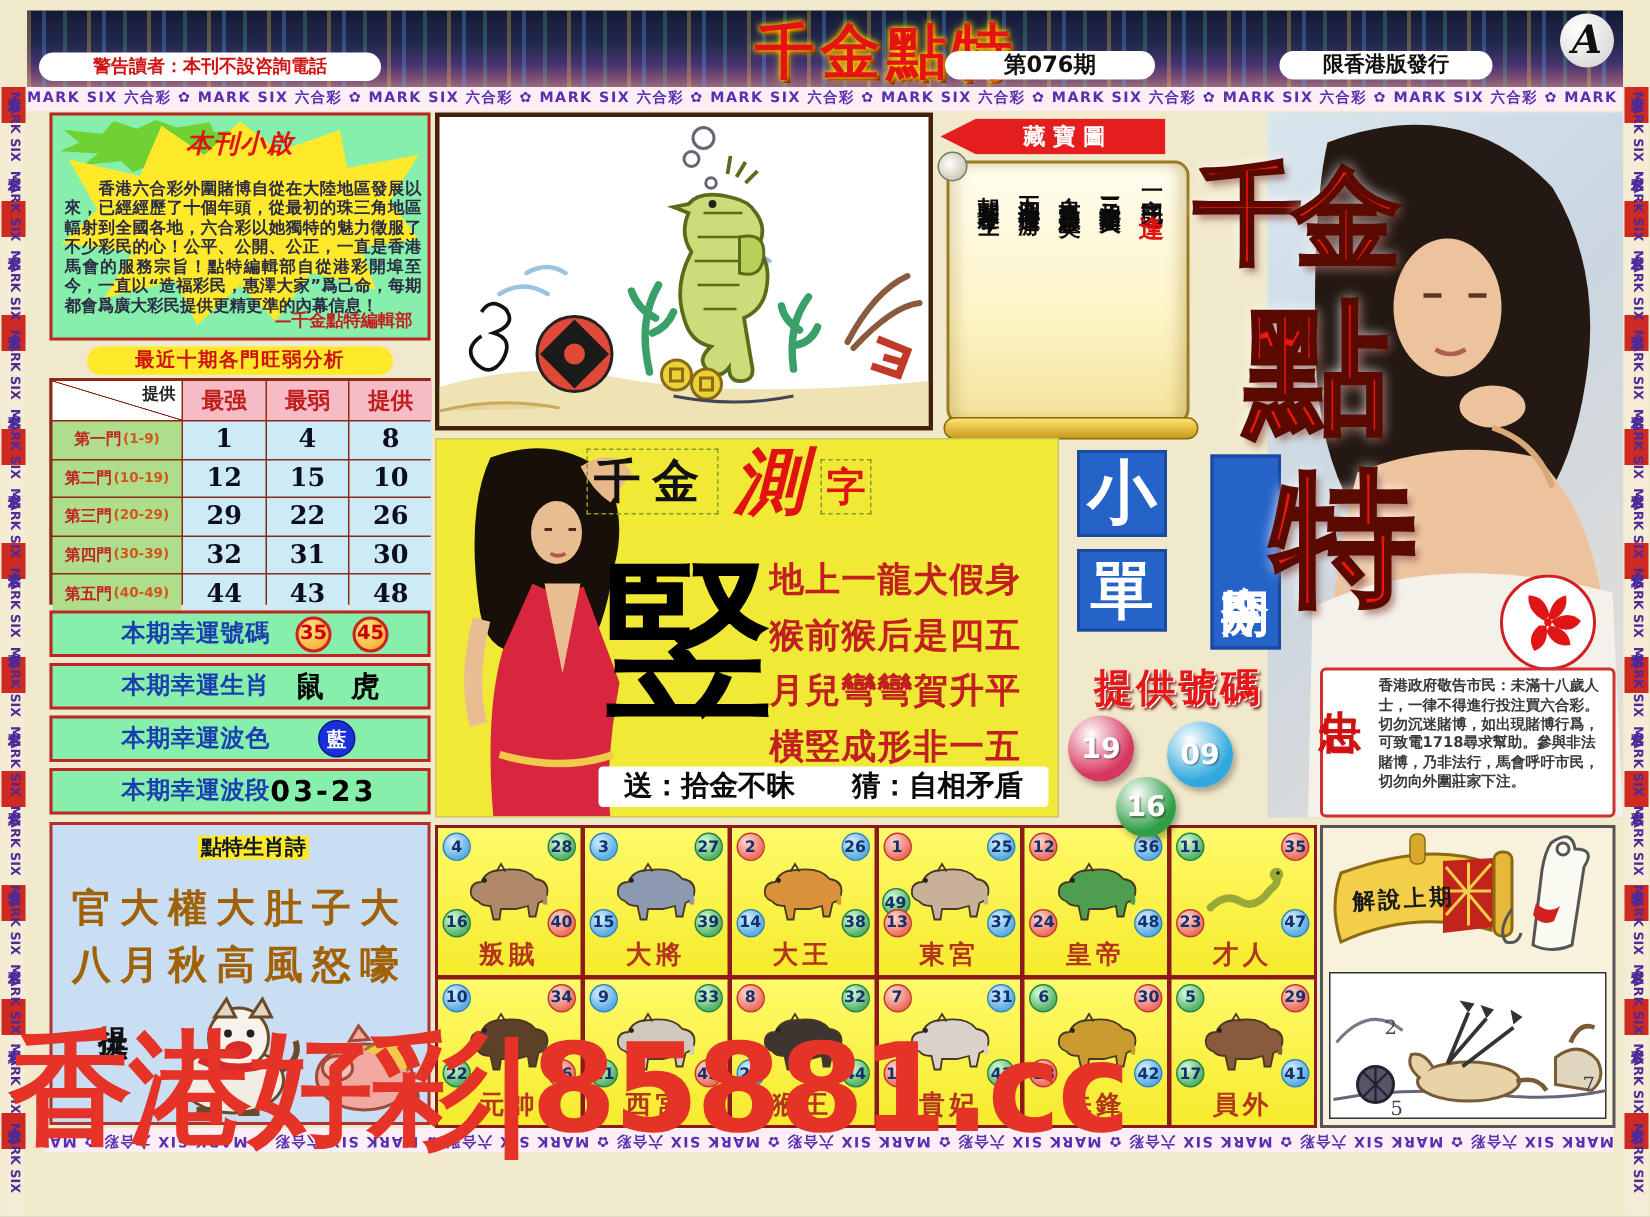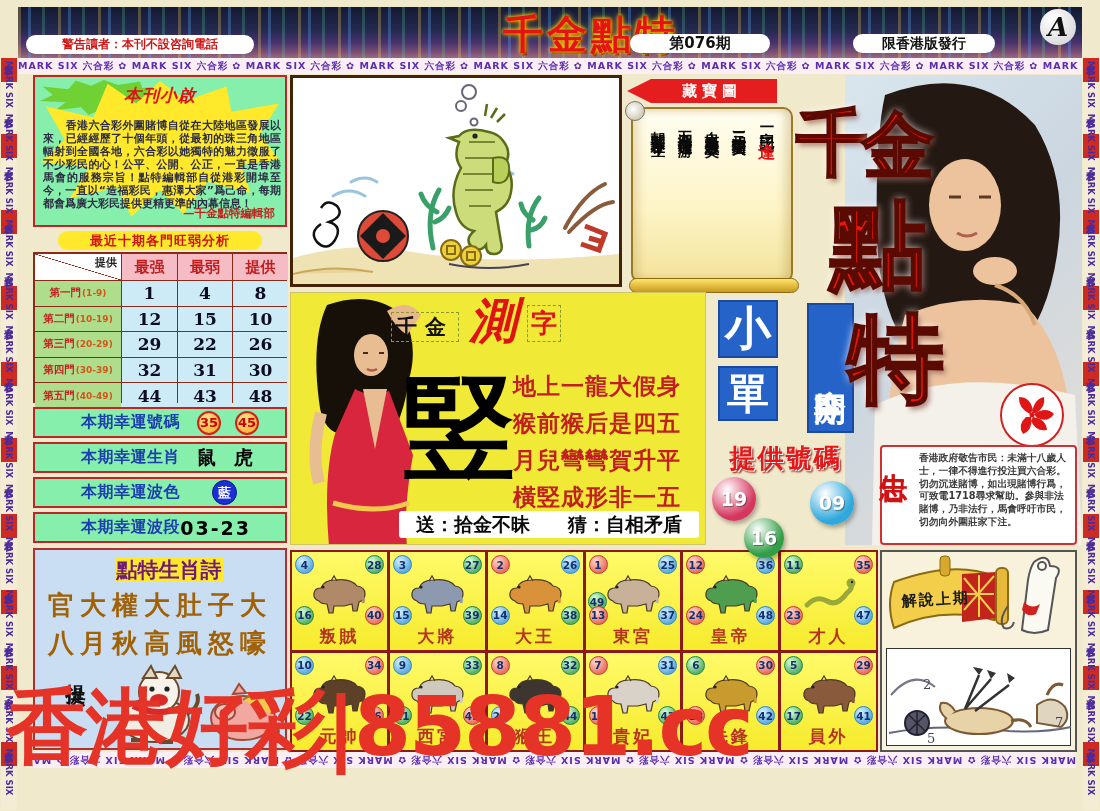--- a/index.html
+++ b/index.html
@@ -70,21 +70,21 @@
   .lucky-label{color:#1c3fb0;font-weight:900;font-size:16px;margin-left:6px;letter-spacing:0.5px;white-space:nowrap;}
   .lnum{width:24px;height:24px;border-radius:50%;border:2px solid #d02020;color:#c00;
     background:radial-gradient(circle at 35% 30%,#ffe489,#f5a623);font-size:13px;font-weight:900;
     display:flex;align-items:center;justify-content:center;}
   .lzodiac{color:#000;font-size:19px;font-weight:900;font-family:"DejaVu Serif",serif;}
   .lcolor{width:25px;height:25px;border-radius:50%;background:#1a2fd8;color:#fff;font-size:13px;
     font-weight:900;display:flex;align-items:center;justify-content:center;border:1px solid #0a1a88;}
   .lband{color:#000;font-size:19px;font-weight:900;letter-spacing:2px;}
 
   #poembox{left:33px;top:548px;width:254px;height:202px;background:#c9def2;border:2px solid #b03030;}
-  #poem-title{position:absolute;left:0;top:6px;width:100%;text-align:center;font-size:21px;font-weight:900;color:#701a75;padding-left:18px;}
+  #poem-title{position:absolute;left:0;top:6px;width:100%;text-align:center;font-size:14px;font-weight:900;color:#0f172a;padding-left:18px;}
   #poem-title b{background:#ffe92a;padding:0 2px;}
   .poem-line{position:absolute;width:100%;text-align:center;font-family:"DejaVu Serif",serif;
     font-size:26px;font-weight:bold;color:#a16207;letter-spacing:6px;}
   #poem-provide{position:absolute;left:28px;top:118px;writing-mode:vertical-rl;text-orientation:upright;
     font-size:20px;font-weight:900;color:#111;letter-spacing:3px;}
 
   
   #seapanel{left:290px;top:75px;width:332px;height:212px;background:#fff;border:3px solid #44220a;}
 
   #scroll-area{left:627px;top:75px;width:172px;height:218px;}
@@ -97,21 +97,21 @@
   #scroll-roller{position:absolute;left:-4px;bottom:-12px;width:170px;height:15px;border-radius:8px;
     background:linear-gradient(180deg,#ffe46a,#c79a1e);border:1px solid #8a6a12;}
   #scroll-curl{position:absolute;left:-8px;top:-8px;width:20px;height:20px;border-radius:50%;
     background:radial-gradient(circle at 40% 40%,#fff,#bdb49a);border:1px solid #776;}
   #scroll-text{position:absolute;right:10px;top:10px;height:150px;writing-mode:vertical-rl;text-orientation:upright;
     font-family:"DejaVu Serif",serif;font-weight:bold;font-size:14.5px;color:#0b0b0b;line-height:27px;letter-spacing:2px;}
   #scroll-text .redchar{color:#e01212;font-size:17px;font-weight:900;}
 
   #cezi{left:290px;top:292px;width:416px;height:253px;background:#f0e935;border:1px solid #cfc46a;overflow:hidden;}
   #cezi-head{position:absolute;left:100px;top:6px;display:flex;align-items:flex-end;gap:10px;}
-  #cezi-head .h1{font-family:"DejaVu Serif",serif;font-size:21px;font-weight:900;color:#111;
+  #cezi-head .h1{font-family:"DejaVu Serif",serif;font-size:31px;font-weight:900;color:#111;
     border:1px dashed #8a9a2a;padding:0 4px;letter-spacing:8px;}
   #cezi-head .h2{font-family:"DejaVu Serif",serif;font-size:48px;font-weight:900;font-style:italic;color:#e01212;line-height:0.9;}
   #cezi-head .h3{font-family:"DejaVu Serif",serif;font-size:26px;font-weight:900;color:#e01212;
     border:1px dashed #8a9a2a;padding:0 3px;}
   #cezi-big{position:absolute;left:112px;top:76px;font-family:"DejaVu Serif",serif;font-size:112px;
     line-height:1.05;font-weight:900;color:#000;}
   .cezi-line{position:absolute;left:222px;font-family:"DejaVu Serif",serif;font-size:23px;font-weight:900;
     color:#c22020;letter-spacing:1px;white-space:nowrap;}
   #cezi-foot{position:absolute;left:108px;right:6px;bottom:6px;height:27px;background:#fff;border-radius:3px;
     font-family:"DejaVu Serif",serif;font-size:19px;font-weight:bold;color:#0a0a0a;text-align:center;line-height:27px;}
@@ -381,21 +381,21 @@
   <div id="brand1" class="brandchar">千</div>
   <div id="brand2" class="brandchar">金</div>
   <div id="brand3" class="brandchar">點</div>
   <div id="brand4" class="brandchar">特</div>
 
   <div id="xd-small" class="bluebox">小</div>
   <div id="xd-dan" class="bluebox">單</div>
   <div id="xd-open" class="bluebox">今期開</div>
   <div id="xd-label" class="abs">提供號碼</div>
   <div class="bigball" style="left: 712px; top: 477px; width: 44px; height: 44px; background: radial-gradient(circle at 35% 28%, rgb(255, 255, 255) 0%, rgb(213, 55, 95) 65%);">19</div>
-  <div class="bigball" style="left: 810px; top: 481px; width: 44px; height: 44px; background: radial-gradient(circle at 35% 28%, rgb(255, 255, 255) 0%, rgb(46, 168, 221) 65%);">09</div>
+  <div class="bigball" style="left: 778px; top: 481px; width: 44px; height: 44px; background: radial-gradient(circle at 35% 28%, rgb(255, 255, 255) 0%, rgb(46, 168, 221) 65%);">09</div>
   <div class="bigball" style="left: 744px; top: 518px; width: 40px; height: 40px; background: radial-gradient(circle at 35% 28%, rgb(255, 255, 255) 0%, rgb(47, 158, 68) 65%);">16</div>
 
   <svg id="hk-emblem" class="abs" viewBox="0 0 64 64">
     <circle cx="32" cy="32" r="31" fill="#fff" stroke="#d02020" stroke-width="2"></circle>
     <g fill="#e01616">
       <path d="M32 30 q2 -14 12 -16 q2 10 -8 16z"></path>
       <path d="M34 31 q12 -8 20 0 q-6 9 -17 4z"></path>
       <path d="M33 34 q13 2 14 13 q-11 2 -16 -9z"></path>
       <path d="M31 34 q2 13 -8 17 q-6 -9 3 -17z"></path>
       <path d="M30 31 q-12 -6 -11 -17 q11 0 14 13z"></path>

